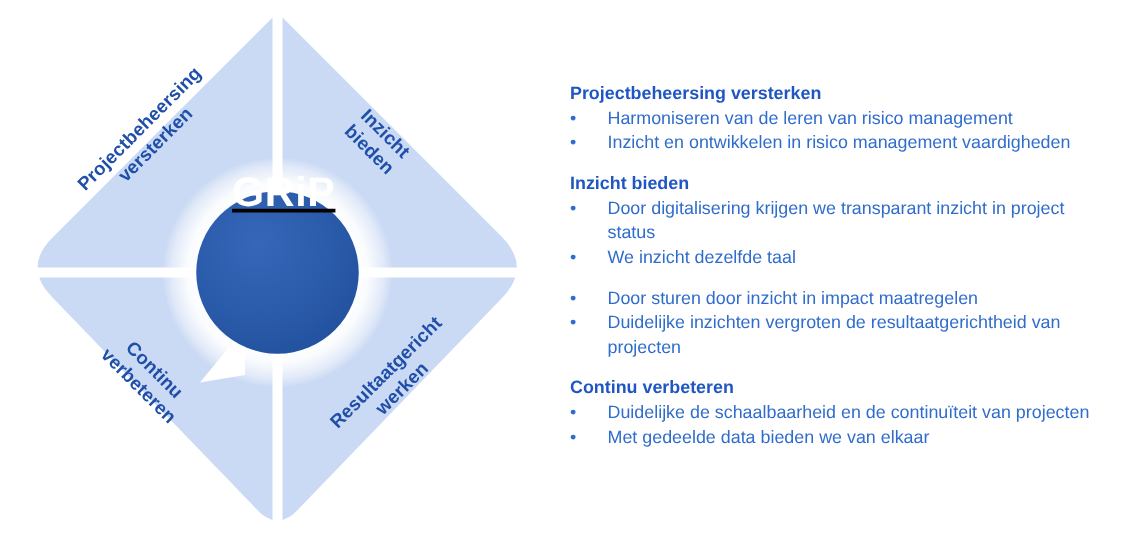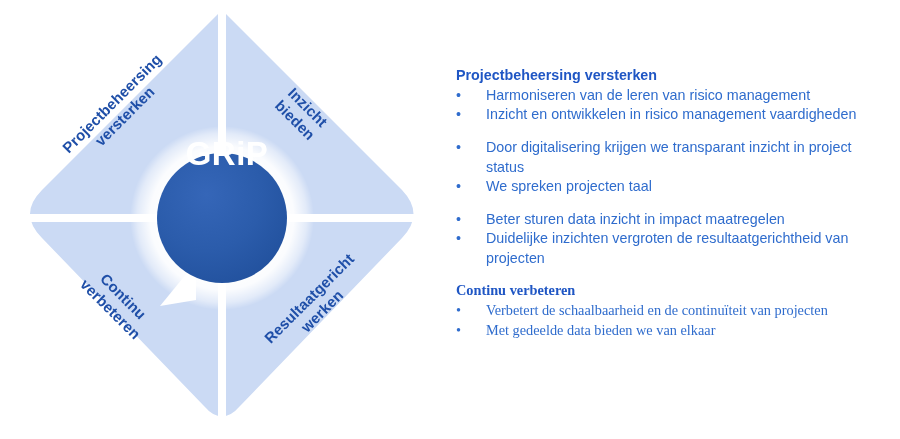--- a/index.html
+++ b/index.html
@@ -78,39 +78,40 @@
   #core-label {
     position: absolute;
     left: 0;
     top: 0;
     width: 450px;
     height: 308px;
     display: flex;
     align-items: center;
     justify-content: center;
     pointer-events: none;
+    text-decoration: underline;
   }
   #core-label span {
     color: #ffffff;
     font-size: 33px;
     font-weight: bold;
     letter-spacing: .5px;
     margin-left: 4px;
     margin-top: -1px;
   }
 
   
   #panel {
     position: absolute;
     left: 456px;
     top: 66px;
     width: 428px;
   }
   .group { margin-bottom: 13px; }
-  .group:last-child { margin-bottom: 0; font-family: Liberation Serif, serif; }
+  .group:last-child { margin-bottom: 0; }
 
   .group-heading {
     color: #1f56c4;
     font-weight: bold;
     font-size: 14.3px;
     line-height: 1.32;
     margin-bottom: 1px;
   }
   .bullet-row {
     display: flex;
@@ -207,43 +208,44 @@
       <div class="bullet-row">
         <span class="bullet-dot">•</span>
         <span class="bullet-text">Harmoniseren van de leren van risico management</span>
       </div>
       <div class="bullet-row">
         <span class="bullet-dot">•</span>
         <span class="bullet-text">Inzicht en ontwikkelen in risico management vaardigheden</span>
       </div>
     </div>
     <div class="group">
+      <div class="group-heading">Inzicht bieden</div>
       <div class="bullet-row">
         <span class="bullet-dot">•</span>
         <span class="bullet-text">Door digitalisering krijgen we transparant inzicht in project status</span>
       </div>
       <div class="bullet-row">
         <span class="bullet-dot">•</span>
-        <span class="bullet-text">We spreken projecten taal</span>
-      </div>
-    </div>
-    <div class="group">
-      <div class="bullet-row">
-        <span class="bullet-dot">•</span>
-        <span class="bullet-text">Beter sturen data inzicht in impact maatregelen</span>
+        <span class="bullet-text">We inzicht dezelfde taal</span>
+      </div>
+    </div>
+    <div class="group">
+      <div class="bullet-row">
+        <span class="bullet-dot">•</span>
+        <span class="bullet-text">Door sturen door inzicht in impact maatregelen</span>
       </div>
       <div class="bullet-row">
         <span class="bullet-dot">•</span>
         <span class="bullet-text">Duidelijke inzichten vergroten de resultaatgerichtheid van projecten</span>
       </div>
     </div>
     <div class="group">
       <div class="group-heading">Continu verbeteren</div>
       <div class="bullet-row">
         <span class="bullet-dot">•</span>
-        <span class="bullet-text">Verbetert de schaalbaarheid en de continuïteit van projecten</span>
+        <span class="bullet-text">Duidelijke de schaalbaarheid en de continuïteit van projecten</span>
       </div>
       <div class="bullet-row">
         <span class="bullet-dot">•</span>
         <span class="bullet-text">Met gedeelde data bieden we van elkaar</span>
       </div>
     </div>
   </div>
 
 </body></html>

